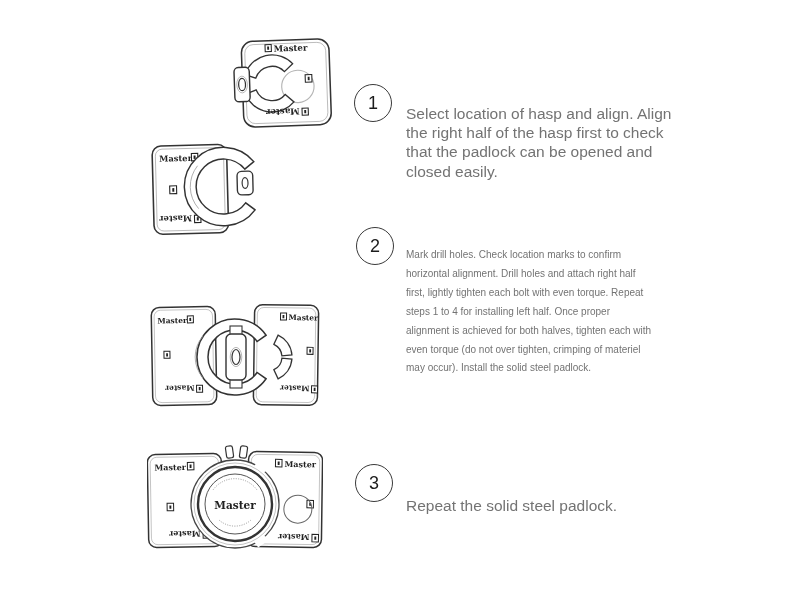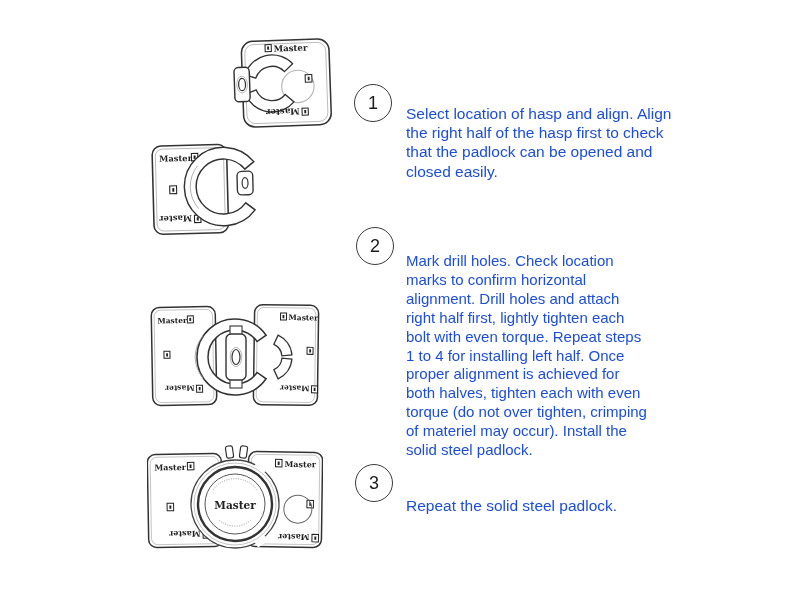--- a/index.html
+++ b/index.html
@@ -8,25 +8,25 @@
     font-family:"Liberation Sans",sans-serif;overflow:hidden;color:#1c1c1c;
   }
   .illus{position:absolute;}
   .illus svg{display:block;width:100%;height:100%;}
   .step-badge{
     position:absolute;width:38px;height:38px;border:1.6px solid #3a3a3a;border-radius:50%;
     display:flex;align-items:center;justify-content:center;
     font-size:18px;color:#1c1c1c;background:#fff;box-sizing:border-box;
   }
   .step-text{
-    position:absolute;font-size:15.5px;line-height:19.2px;color:#1d4ed8;
+    position:absolute;font-size:15.5px;line-height:19.2px;color:#737373;
     letter-spacing:0px;
   }
   .t1{left:406px;top:104px;width:272px;}
-  .t2{left:406px;top:252px;width:246px;font-size:15px;line-height:18.9px;}
+  .t2{left:406px;top:246px;width:246px;font-size:10px;line-height:18.9px;}
   .t3{left:406px;top:496px;width:270px;}
   .b1{left:354px;top:84px;}
   .b2{left:356px;top:227px;}
   .b3{left:355px;top:464px;}
   .i1{left:233px;top:38px;width:100px;height:91px;}
   .i2{left:151px;top:139px;width:108px;height:98px;}
   .i3{left:150px;top:299px;width:170px;height:112px;}
   .i4{left:147px;top:443px;width:176px;height:116px;}
   .brandtext{font-family:"DejaVu Serif",serif;font-weight:bold;fill:#222;}
 </style>

